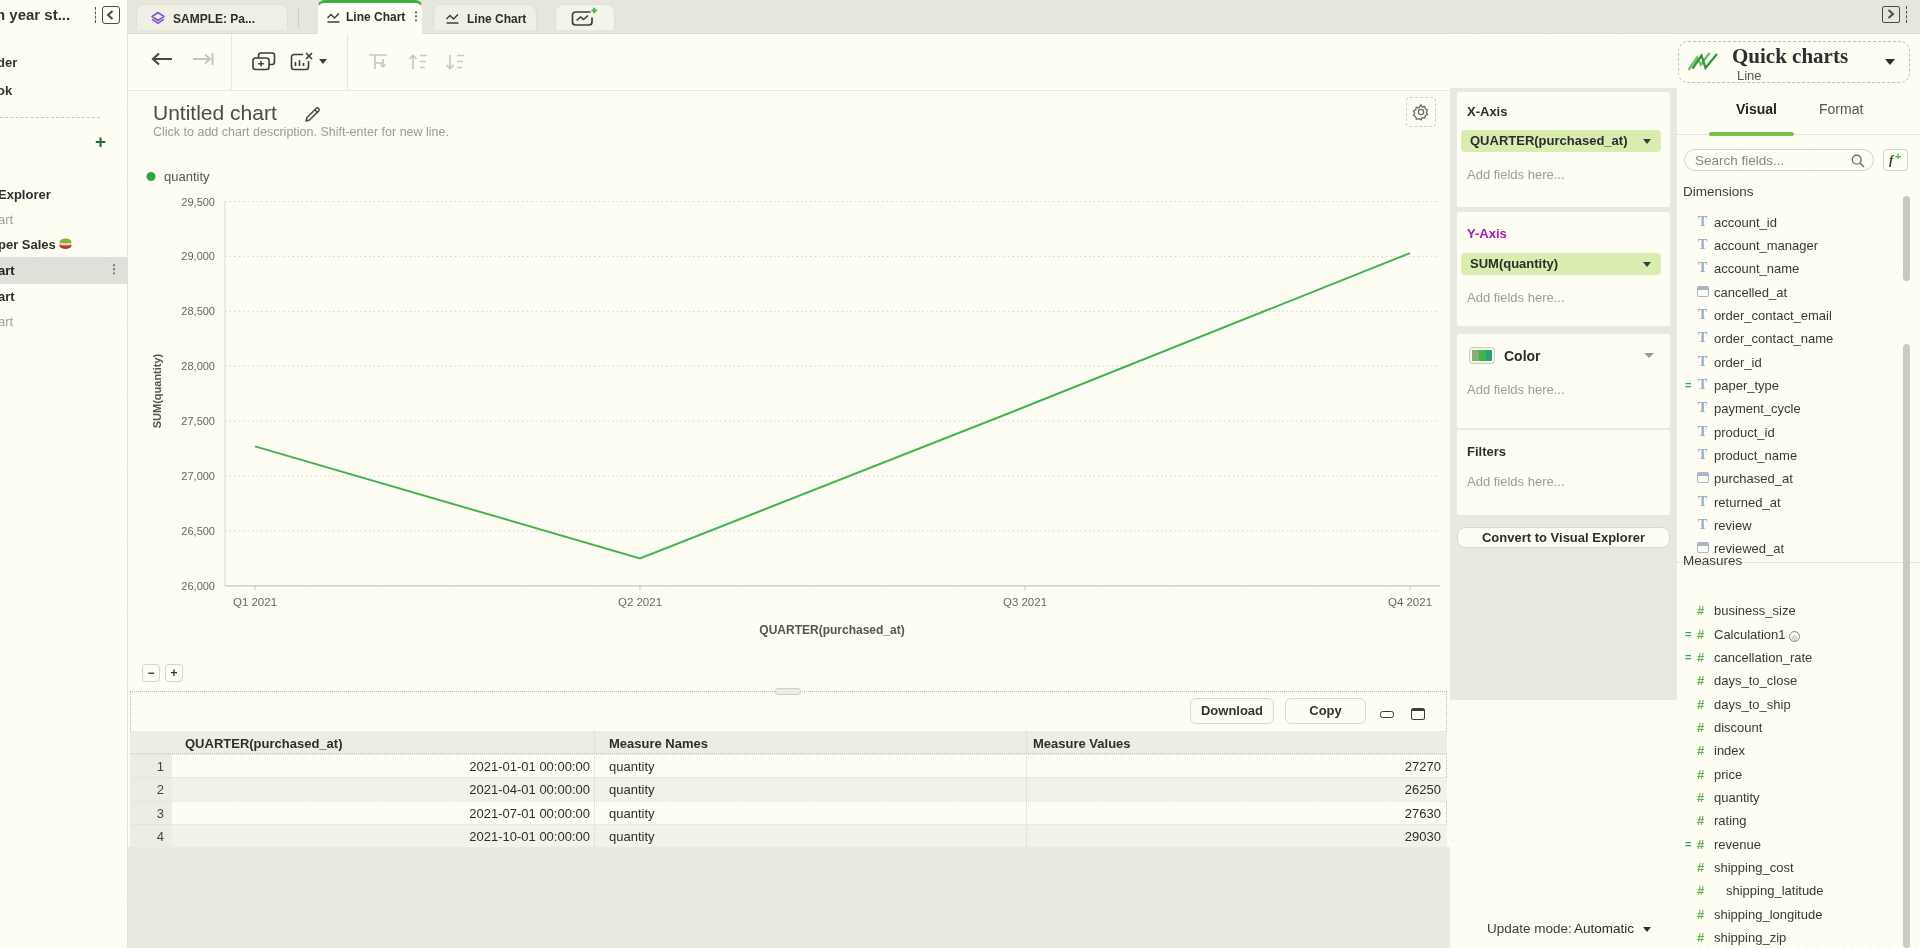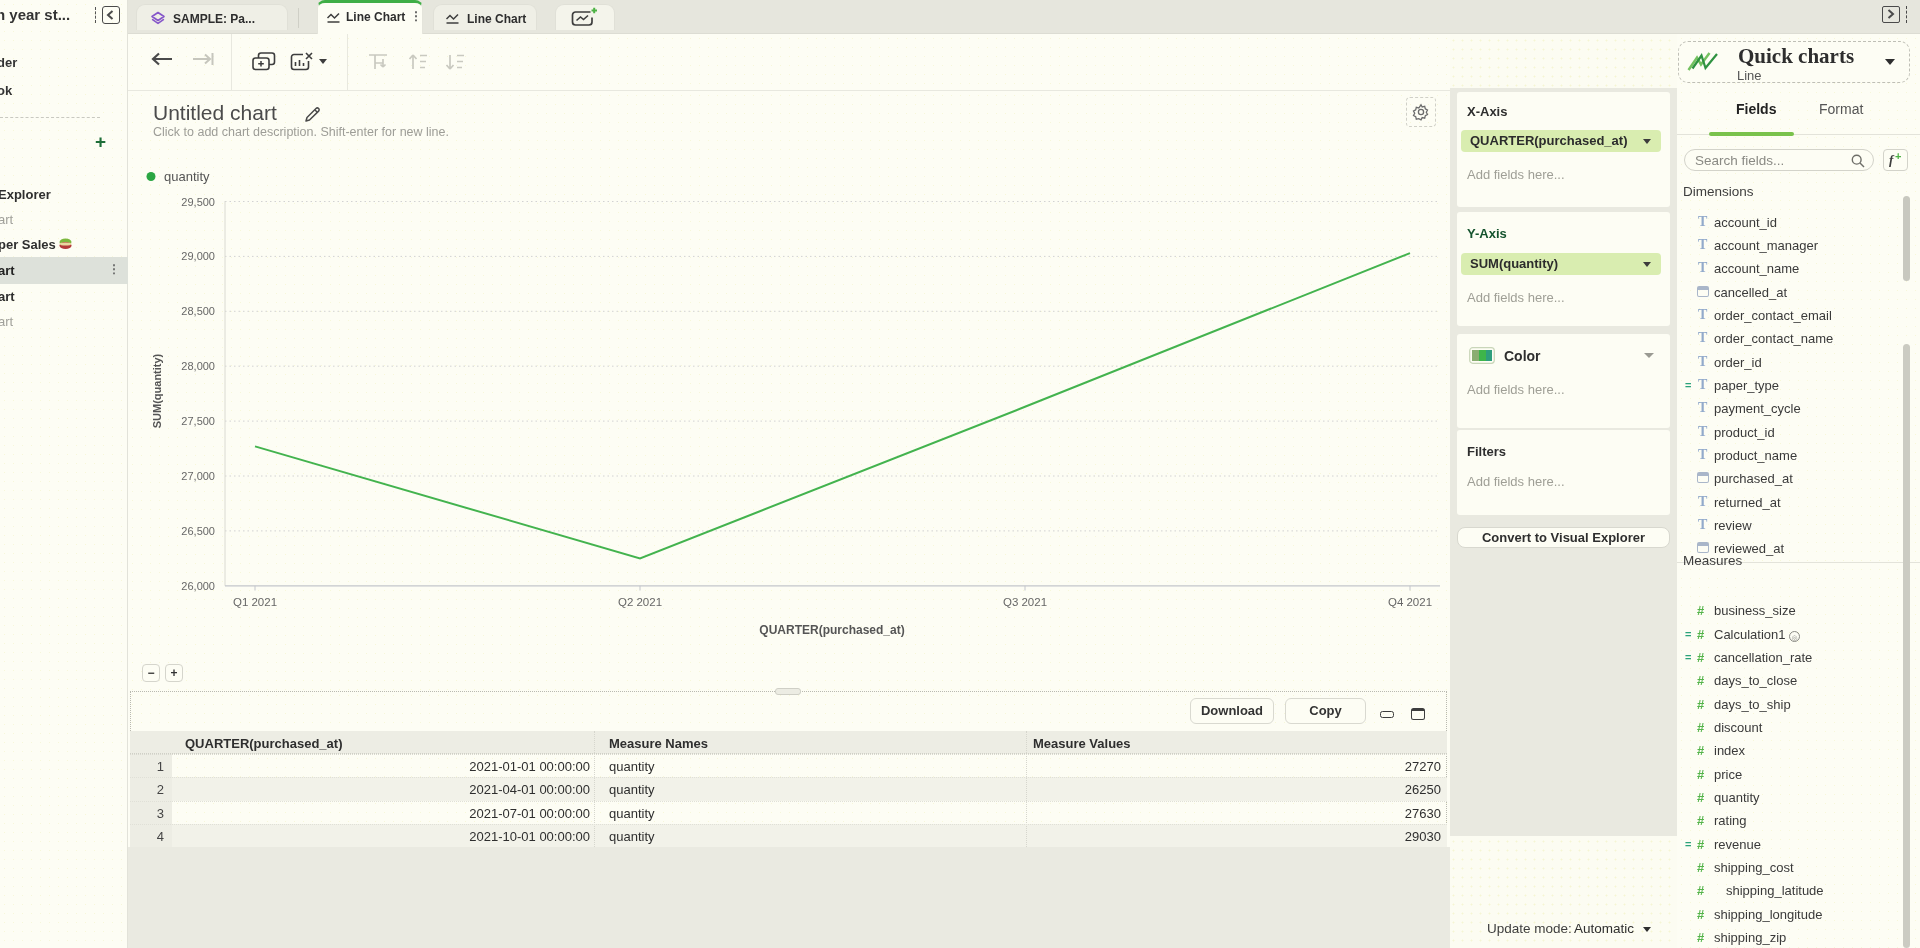--- a/index.html
+++ b/index.html
@@ -22,21 +22,21 @@
 
 #toolbar { left:128px; top:34px; width:1322px; height:57px; background:#fdfdf4; background-image:radial-gradient(#f7f7da 0.8px, transparent 1px); background-size:9px 9px; border-bottom:1px solid #e8e8df; }
 .vsep { position:absolute; top:0px; width:1px; height:57px; background:#e8e8df; }
 
 #chart { left:128px; top:91px; width:1322px; height:600px; background:#fdfdf4; background-image:radial-gradient(#f7f7da 0.8px, transparent 1px); background-size:9px 9px; }
 
 #tablezone { left:128px; top:691px; width:1322px; height:156px; background:#fdfdf4; background-image:radial-gradient(#f7f7da 0.8px, transparent 1px); background-size:9px 9px; }
 #belowtable { left:128px; top:847px; width:1322px; height:101px; background:#eaeae1; }
 .btn { position:absolute; background:#fdfdf4; border:1px solid #d9d9d0; border-radius:6px; font-size:13px; font-weight:bold; color:#333; text-align:center; }
 
-#midpanel { left:1450px; top:88px; width:227px; height:748px; background:#e9e9e0; }
+#midpanel { left:1450px; top:88px; width:227px; height:612px; background:#e9e9e0; }
 .card { position:absolute; left:7px; width:213px; background:#fdfdf4; border-radius:3px; }
 .pill { position:absolute; left:11px; width:200px; height:22px; background:#d9edb0; border-radius:4px; font-size:13px; font-weight:bold; color:#2c2c2c; line-height:22px; padding-left:9px; }
 .pillcaret { position:absolute; right:10px; top:8.5px; width:0; height:0; border-left:4.5px solid transparent; border-right:4.5px solid transparent; border-top:5px solid #3c3c3c; }
 .addf { position:absolute; left:17px; font-size:13px; color:#9f9f96; }
 
 #rightpanel { left:1677px; top:34px; width:243px; height:914px; background:#fdfdf4; background-image:radial-gradient(#f7f7da 0.8px, transparent 1px); background-size:9px 9px; }
 .frow { position:absolute; font-size:13px; color:#3a3a3a; white-space:nowrap; }
 .ticon { position:absolute; font-family:"Liberation Serif",serif; font-weight:bold; color:#92aacb; font-size:14px; }
 .hicon { position:absolute; color:#55b44b; font-size:13px; font-weight:bold; }
 .eq { position:absolute; color:#2ba37a; font-size:11px; font-weight:bold; }
@@ -207,21 +207,21 @@
 </div>
 <div class="abs" id="belowtable"></div>
 <div class="abs" id="midpanel">
   <div class="card" style="top:4px; height:115px;"></div>
   <div class="card" style="top:124px; height:114px;"></div>
   <div class="card" style="top:246px; height:94px;"></div>
   <div class="card" style="top:342px; height:85px;"></div>
   <div class="abs b" style="left:17px; top:16px; font-size:13px; color:#2e2e2e;">X-Axis</div>
   <div class="pill" style="top:42px;">QUARTER(purchased_at)<span class="pillcaret"></span></div>
   <div class="addf" style="top:79px;">Add fields here...</div>
-  <div class="abs b" style="left:17px; top:138px; font-size:13px; color:#14532d;">Y-Axis</div>
+  <div class="abs b" style="left:17px; top:138px; font-size:13px; color:#a21caf;">Y-Axis</div>
   <div class="pill" style="top:165px;">SUM(quantity)<span class="pillcaret"></span></div>
   <div class="addf" style="top:202px;">Add fields here...</div>
   <svg width="26" height="17" viewBox="0 0 26 17" style="position:absolute; left:19px; top:259px;">
     <rect x="0.7" y="0.7" width="24.6" height="15.6" rx="3" fill="none" stroke="#c9d6b9" stroke-width="1.2"></rect>
     <rect x="3" y="3" width="7" height="11" fill="#8aad71"></rect>
     <rect x="10" y="3" width="7" height="11" fill="#3eb54a"></rect>
     <rect x="17" y="3" width="6" height="11" fill="#2e9e7c"></rect>
   </svg>
   <div class="abs b" style="left:54px; top:260px; font-size:14px; color:#2e2e2e;">Color</div>
   <div class="abs" style="left:194px; top:265px; width:0; height:0; border-left:5px solid transparent; border-right:5px solid transparent; border-top:5px solid #9a9a92;"></div>
@@ -232,24 +232,24 @@
   <div class="abs" style="left:37px; top:833px; font-size:13.5px; color:#3e3e3e;">Update mode:</div>
   <div class="abs" style="left:124px; top:833px; font-size:13.5px; color:#2e2e2e;">Automatic</div>
   <div class="abs" style="left:193px; top:839px; width:0; height:0; border-left:4.5px solid transparent; border-right:4.5px solid transparent; border-top:5px solid #2e2e2e;"></div>
 </div>
 <div class="abs" id="rightpanel">
   <div class="abs" style="left:1px; top:7px; width:232px; height:42px; background:#fdfdf4; border:1px dashed #bfbfb6; border-radius:10px;"></div>
   <svg width="34" height="22" viewBox="0 0 34 22" style="position:absolute; left:10px; top:17px;">
     <path d="M1.5 19 L10 6.5 L14 13.5 L22.5 2" fill="none" stroke="#74c160" stroke-width="2.5"></path>
     <path d="M5.5 17.5 L14.5 4.5 L18.5 17 L30 3" fill="none" stroke="#2f9241" stroke-width="2.2"></path>
   </svg>
-  <div class="abs b" style="left:61px; top:10px; font-family:'Liberation Serif',serif; font-size:21px; color:#2e2e2e;">Quick charts</div>
+  <div class="abs b" style="left:55px; top:10px; font-family:'Liberation Serif',serif; font-size:21px; color:#2e2e2e;">Quick charts</div>
   <div class="abs" style="left:60px; top:34px; font-size:13px; color:#555;">Line</div>
   <div class="abs" style="left:208px; top:25px; width:0; height:0; border-left:5.5px solid transparent; border-right:5.5px solid transparent; border-top:6px solid #2e2e2e;"></div>
-  <div class="abs b" style="left:59px; top:67px; font-size:14px; color:#222;">Fields</div>
+  <div class="abs b" style="left:59px; top:67px; font-size:14px; color:#222;">Visual</div>
   <div class="abs" style="left:142px; top:67px; font-size:14px; color:#555;">Format</div>
   <div class="abs" style="left:0; top:100px; width:243px; height:1px; background:#e3e3da;"></div>
   <div class="abs" style="left:32px; top:98px; width:85px; height:3.5px; background:#79c24c; border-radius:2px;"></div>
   <div class="abs" style="left:7px; top:115px; width:190px; height:22px; border:1px solid #d3d3ca; border-radius:11px; background:#fdfdf4;">
     <span style="position:absolute; left:10px; top:3px; font-size:13.5px; color:#8a8a84;">Search fields...</span>
     <svg width="14" height="14" viewBox="0 0 14 14" style="position:absolute; right:8px; top:4px;">
       <circle cx="5.7" cy="5.7" r="4.4" fill="none" stroke="#6e6e68" stroke-width="1.4"></circle>
       <path d="M9 9 L13 13" stroke="#6e6e68" stroke-width="1.4"></path>
     </svg>
   </div>

